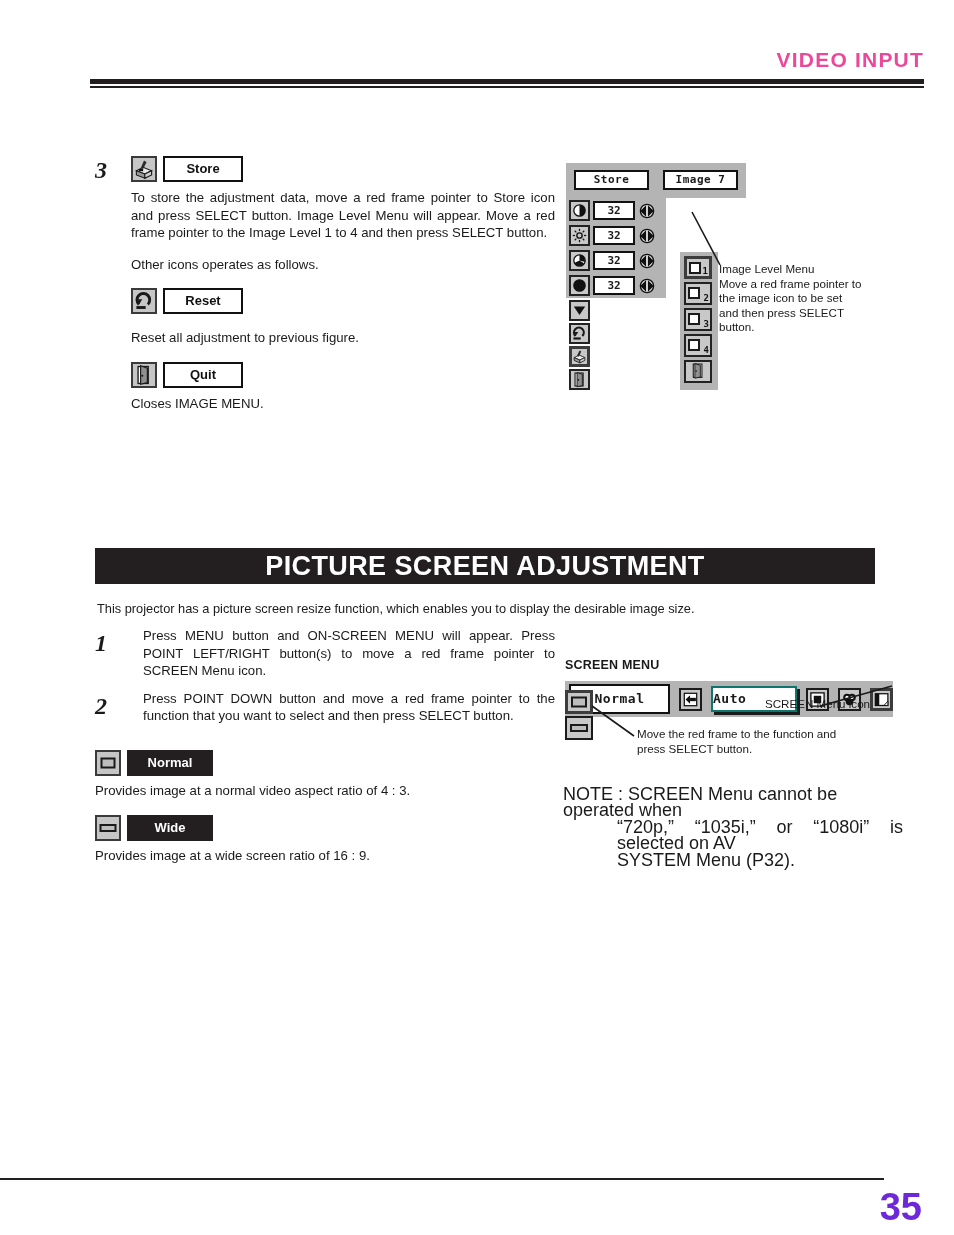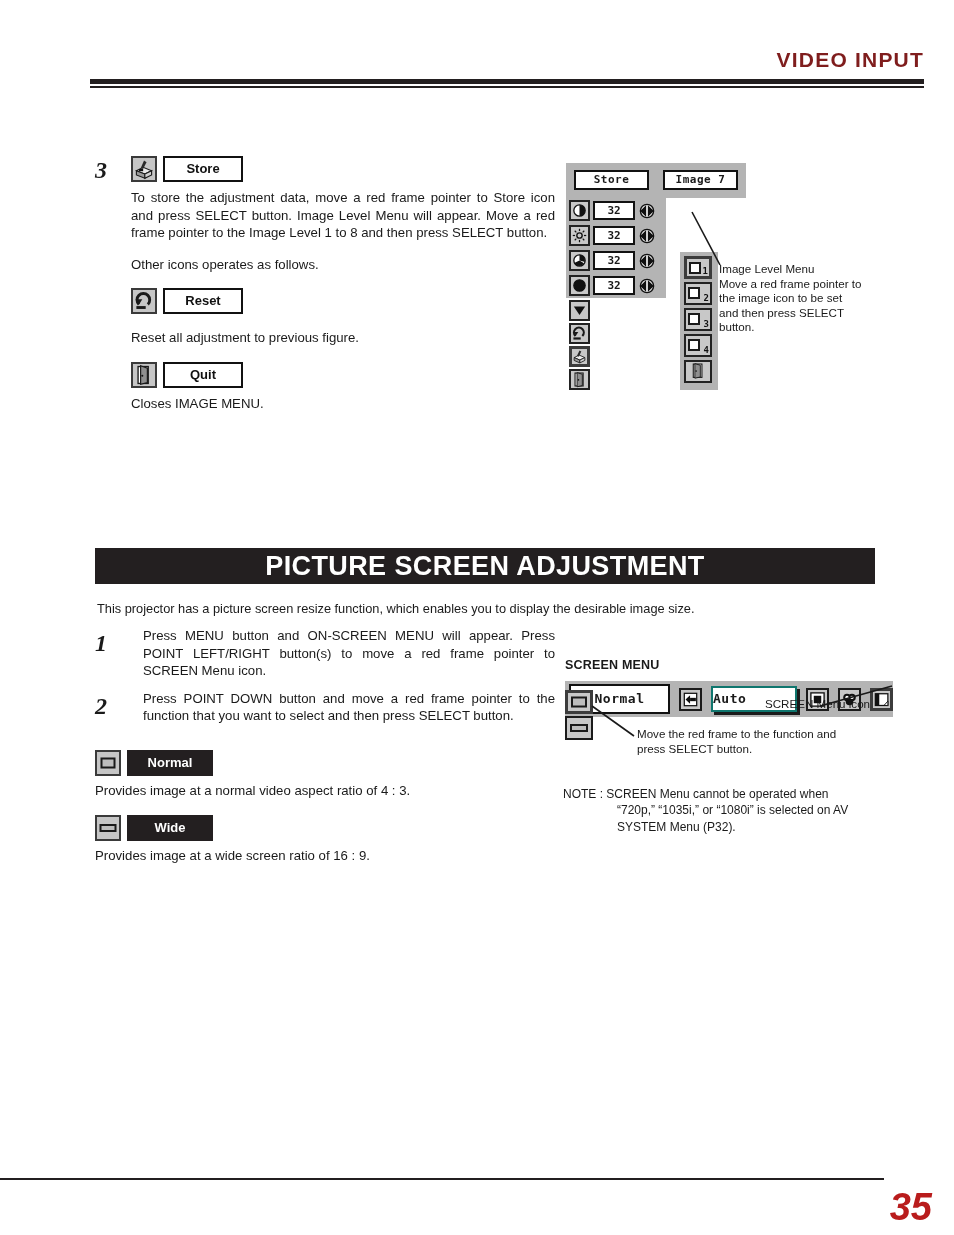--- a/index.html
+++ b/index.html
@@ -21,21 +21,21 @@
     position: absolute;
     left: 90px;
     top: 48px;
     width: 834px;
     text-align: right;
   }
   .page-header .title {
     font-size: 21px;
     font-weight: bold;
     letter-spacing: 1.2px;
-    color: #7f1d1d;
+    color: #ec4899;
   }
   .rule-thick {
     position: absolute;
     left: 90px;
     top: 79px;
     width: 834px;
     height: 5px;
     background: #231f20;
   }
   .rule-thin {
@@ -274,39 +274,38 @@
     position: absolute; left: 50%; top: 50%;
     transform: translate(-50%,-50%);
     background: #ffffff; border: 2px solid #1a1a1a;
     box-sizing: border-box;
   }
 
   .note {
     position: absolute;
     left: 563px; top: 786px;
     width: 340px;
-    font-size: 12px;
+    font-size: 18px;
     line-height: 16.4px;
   }
   .note .lbl { }
   .note .ind { margin-left: 54px; display: block; text-align: justify; }
 
   
   .footer-rule {
     position: absolute;
     left: 0px; top: 1178px;
     width: 884px; height: 2px;
     background: #231f20;
   }
   .page-no {
     position: absolute;
-    right: 22px; top: 1186px;
+    right: 32px; top: 1186px;
     font-size: 38px; font-weight: bold;
-    color: #b91c1c;
-    font-style: italic;
+    color: #6d28d9;
   }
 </style>
 </head>
 <body>
 
 <div class="page-header">
   <span class="title">VIDEO  INPUT</span>
 </div>
 <div class="rule-thick"></div>
 <div class="rule-thin"></div>
@@ -321,21 +320,21 @@
           <polygon points="4,15 12,11 22,15 14,19" fill="#e9e9e9" stroke="#1a1a1a" stroke-width="1.3"></polygon>
           <polygon points="4,15 4,20 14,24 14,19" fill="#9a9a9a" stroke="#1a1a1a" stroke-width="1.3"></polygon>
           <polygon points="22,15 22,20 14,24 14,19" fill="#cfcfcf" stroke="#1a1a1a" stroke-width="1.3"></polygon>
           <path d="M9,12 L13,3 L16,5 L12,13 Z" fill="#2a2a2a"></path>
           <rect x="7" y="13" width="5" height="2.6" fill="#111"></rect>
         </svg>
       </div>
       <div class="label-box">Store</div>
     </div>
 
-    <div class="desc body-text" style="margin-top:6px;">To store the adjustment data, move a red frame pointer to Store icon and press SELECT button.  Image Level Menu will appear. Move a red frame pointer to the Image Level 1 to 8 and then press SELECT button.</div>
+    <div class="desc body-text" style="margin-top:6px;">To store the adjustment data, move a red frame pointer to Store icon and press SELECT button.  Image Level Menu will appear. Move a red frame pointer to the Image Level 1 to 4 and then press SELECT button.</div>
 
     <div class="gap"></div>
     <div class="desc body-text">Other icons operates as follows.</div>
     <div class="gap"></div>
 
     <div class="iconrow">
       <div class="osd-icon">
         <svg viewBox="0 0 26 26" width="22" height="22" style="position:absolute;left:0;top:0">
           <path d="M7,17 A7.5,7.5 0 1 1 17.5,17" fill="none" stroke="#1a1a1a" stroke-width="3.4"></path>
           <polygon points="3,11 11,11 7,17.5" fill="#1a1a1a"></polygon>

